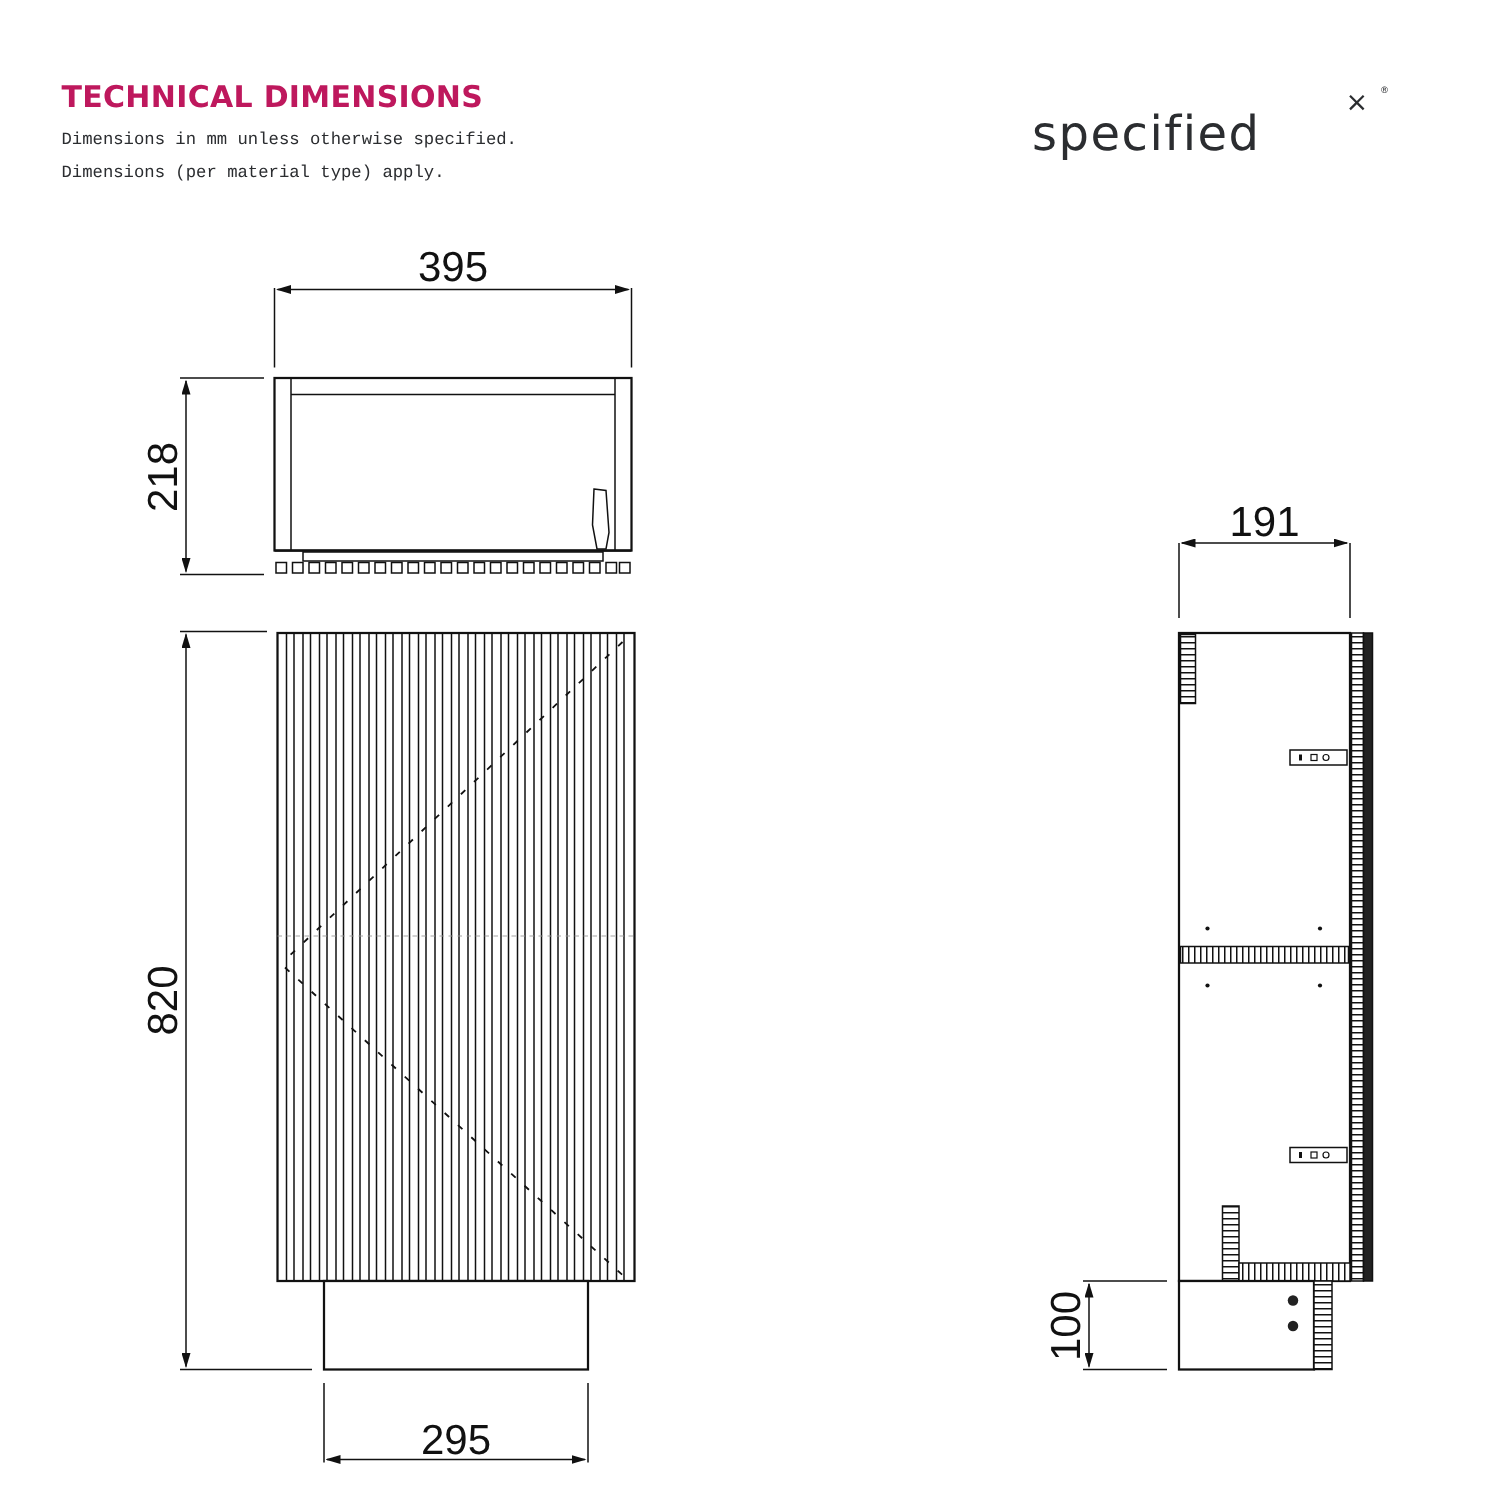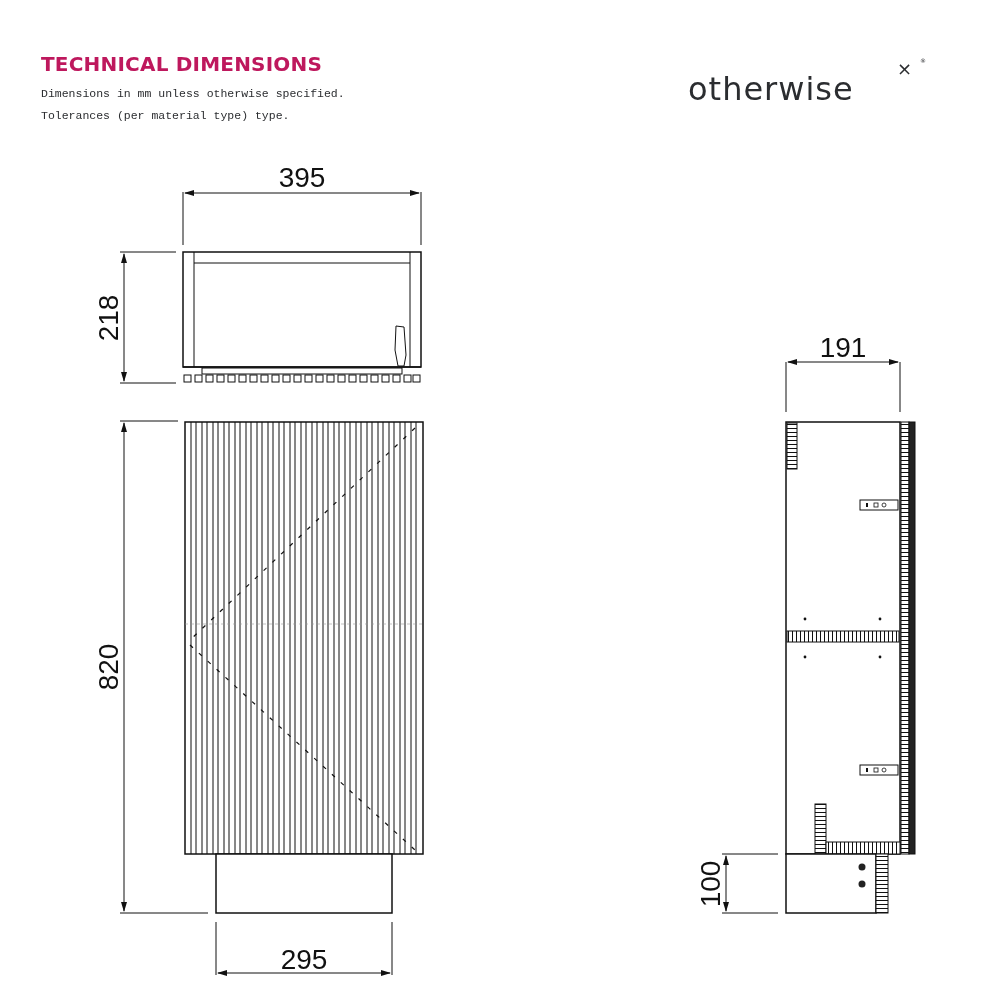--- a/index.html
+++ b/index.html
@@ -12,24 +12,24 @@
   .logo-x { position:absolute; left:897px; top:58px; font-size:18px; color:#2b2d30; }
   .logo-r { position:absolute; left:920px; top:57px; font-size:6px; color:#2b2d30; }
   svg.drawing { position:absolute; left:0; top:0; }
   .dimtext { font-family:"Liberation Sans", sans-serif; font-size:28px; fill:#111; }
 </style>
 </head>
 <body>
 
 <div class="title">TECHNICAL DIMENSIONS</div>
 <div class="sub sub1">Dimensions in mm unless otherwise specified.</div>
-<div class="sub sub2">Tolerances (per material type) type.</div>
+<div class="sub sub2">Dimensions (per material type) apply.</div>
 
 <div>
-  <span class="logo">otherwise</span>
+  <span class="logo">specified</span>
   <span class="logo-x">×</span>
   <span class="logo-r">®</span>
 </div>
 
 <svg class="drawing" width="1000" height="1000" viewBox="0 0 1000 1000" xmlns="http://www.w3.org/2000/svg">
   <defs>
     <marker id="arr" markerWidth="10" markerHeight="6" refX="9" refY="3" orient="auto-start-reverse" markerUnits="userSpaceOnUse">
       <path d="M0,0 L10,3 L0,6 z" fill="#111"></path>
     </marker>
     <pattern id="hatchV" width="4" height="10" patternUnits="userSpaceOnUse">

